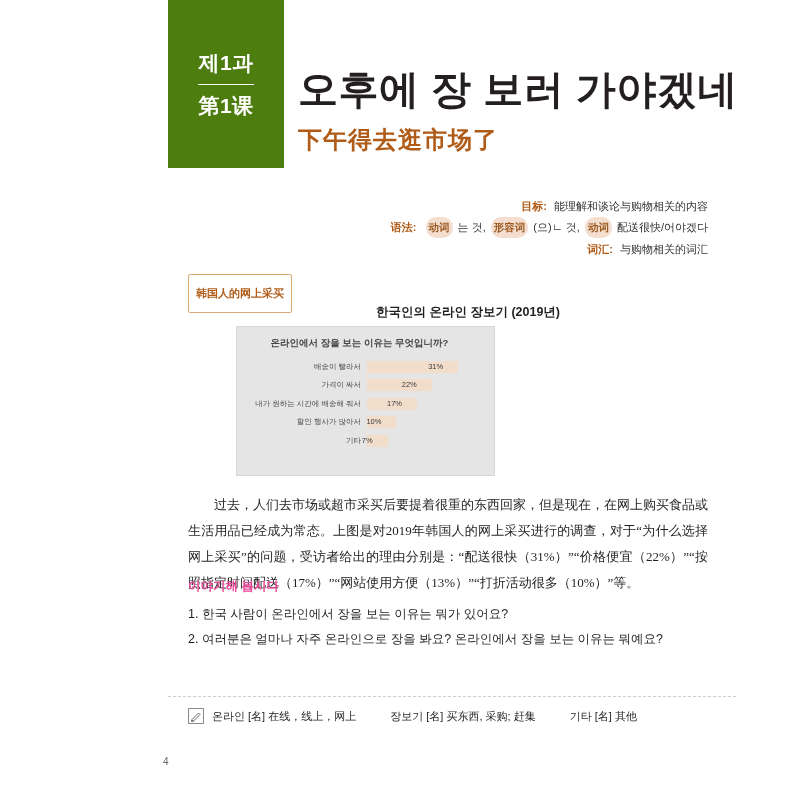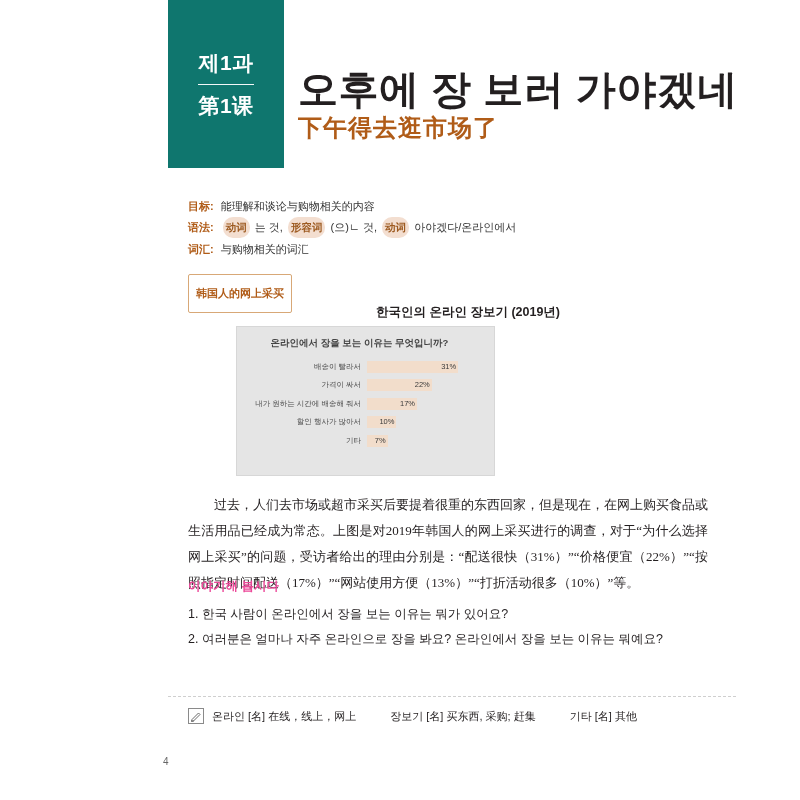--- a/index.html
+++ b/index.html
@@ -28,21 +28,21 @@
     top: 0;
     width: 632px;
     height: 168px;
   }
   .lesson-badge {
     position: absolute;
     left: 0;
     top: 0;
     width: 116px;
     height: 168px;
-    background: #0f766e;
+    background: #4d7c0f;
     color: #ffffff;
     display: flex;
     flex-direction: column;
     align-items: center;
     justify-content: center;
   }
   .lesson-badge .ko {
     font-size: 21px;
     font-weight: bold;
     letter-spacing: 0.5px;
@@ -66,38 +66,40 @@
     top: 66px;
   }
   .title-ko {
     font-size: 40px;
     font-weight: bold;
     color: #231f20;
     letter-spacing: 0.5px;
     line-height: 1.15;
   }
   .title-zh {
+    margin-top: 12px;
     font-size: 24px;
     font-weight: bold;
     color: #b05c18;
     letter-spacing: 1px;
   }
 
   
   .objectives {
     position: absolute;
     left: 188px;
     top: 196px;
     width: 520px;
     font-size: 11px;
     line-height: 1.95;
     color: #333;
   }
   .obj-row {
     white-space: nowrap;
+    text-align: right;
   }
   .obj-label {
     color: #b05c18;
     font-weight: bold;
     margin-right: 4px;
   }
   .pos-tag {
     display: inline-block;
     background: #f3ded0;
     color: #9d5a20;
@@ -172,21 +174,21 @@
     height: 12px;
     position: relative;
   }
   .bar-fill {
     height: 12px;
     background: #f2ddcb;
     position: relative;
   }
   .bar-value {
     position: absolute;
-    right: 2px;
+    right: 15px;
     top: 0;
     line-height: 12px;
     font-size: 7.5px;
     color: #3a3a3a;
   }
 
   
   .body-para {
     position: absolute;
     left: 188px;
@@ -277,21 +279,21 @@
       <span class="obj-label">目标:</span>
       <span>能理解和谈论与购物相关的内容</span>
     </div>
     <div class="obj-row">
       <span class="obj-label">语法:</span>
       <span class="pos-tag b">动词</span>
       <span>는 것,</span>
       <span class="pos-tag b">形容词</span>
       <span>(으)ㄴ 것,</span>
       <span class="pos-tag b">动词</span>
-      <span>아야겠다/온라인에서</span>
+      <span>配送很快/어야겠다</span>
     </div>
     <div class="obj-row">
       <span class="obj-label">词汇:</span>
       <span>与购物相关的词汇</span>
     </div>
   </div>
 
   <div class="section-tag">韩国人的网上采买</div>
 
   <div class="chart-title">한국인의 온라인 장보기 (2019년)</div>

